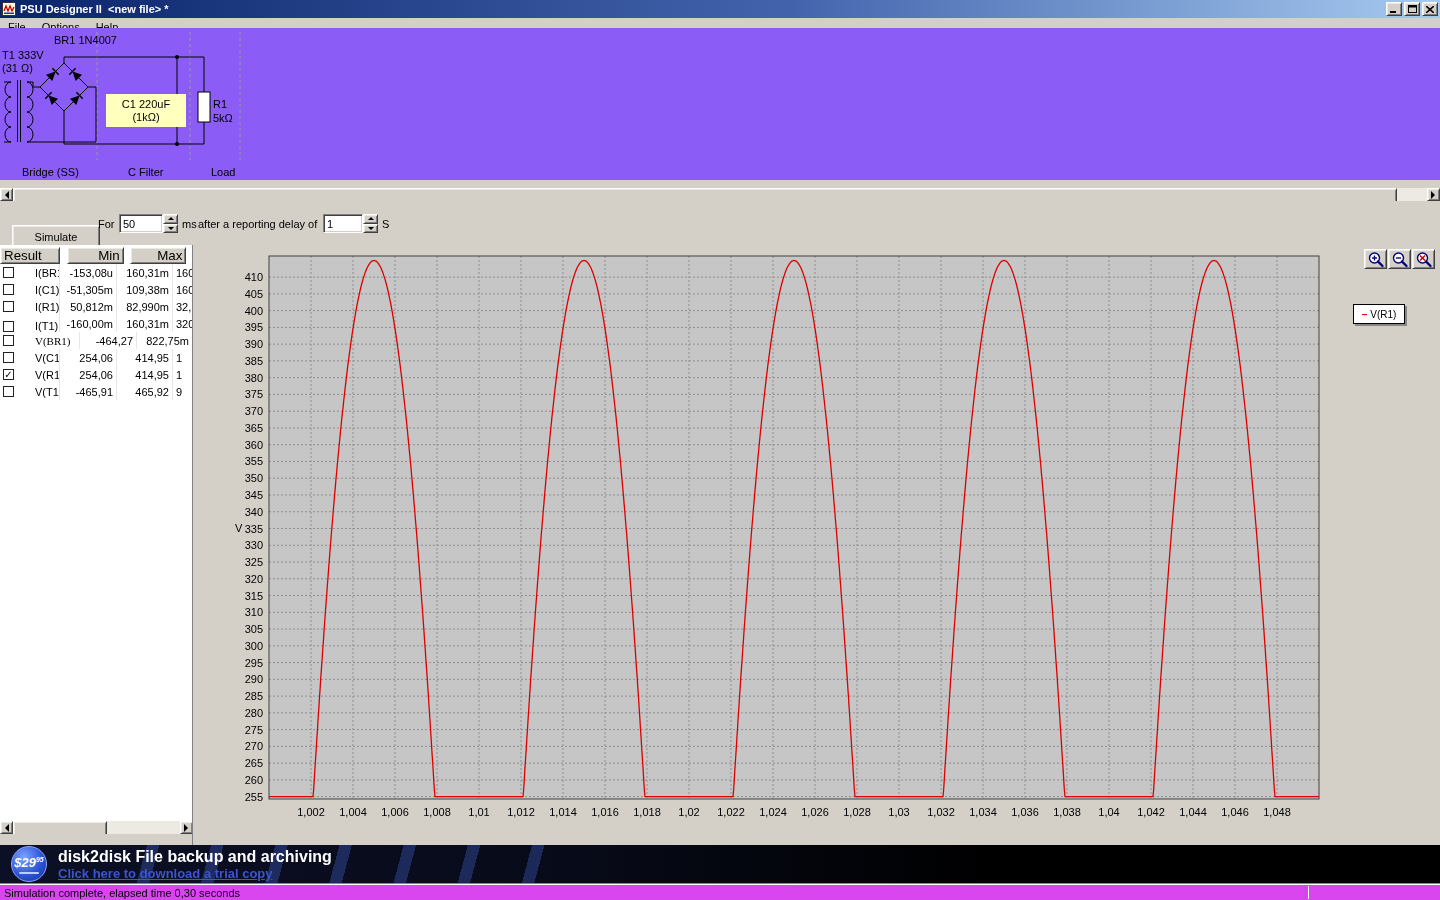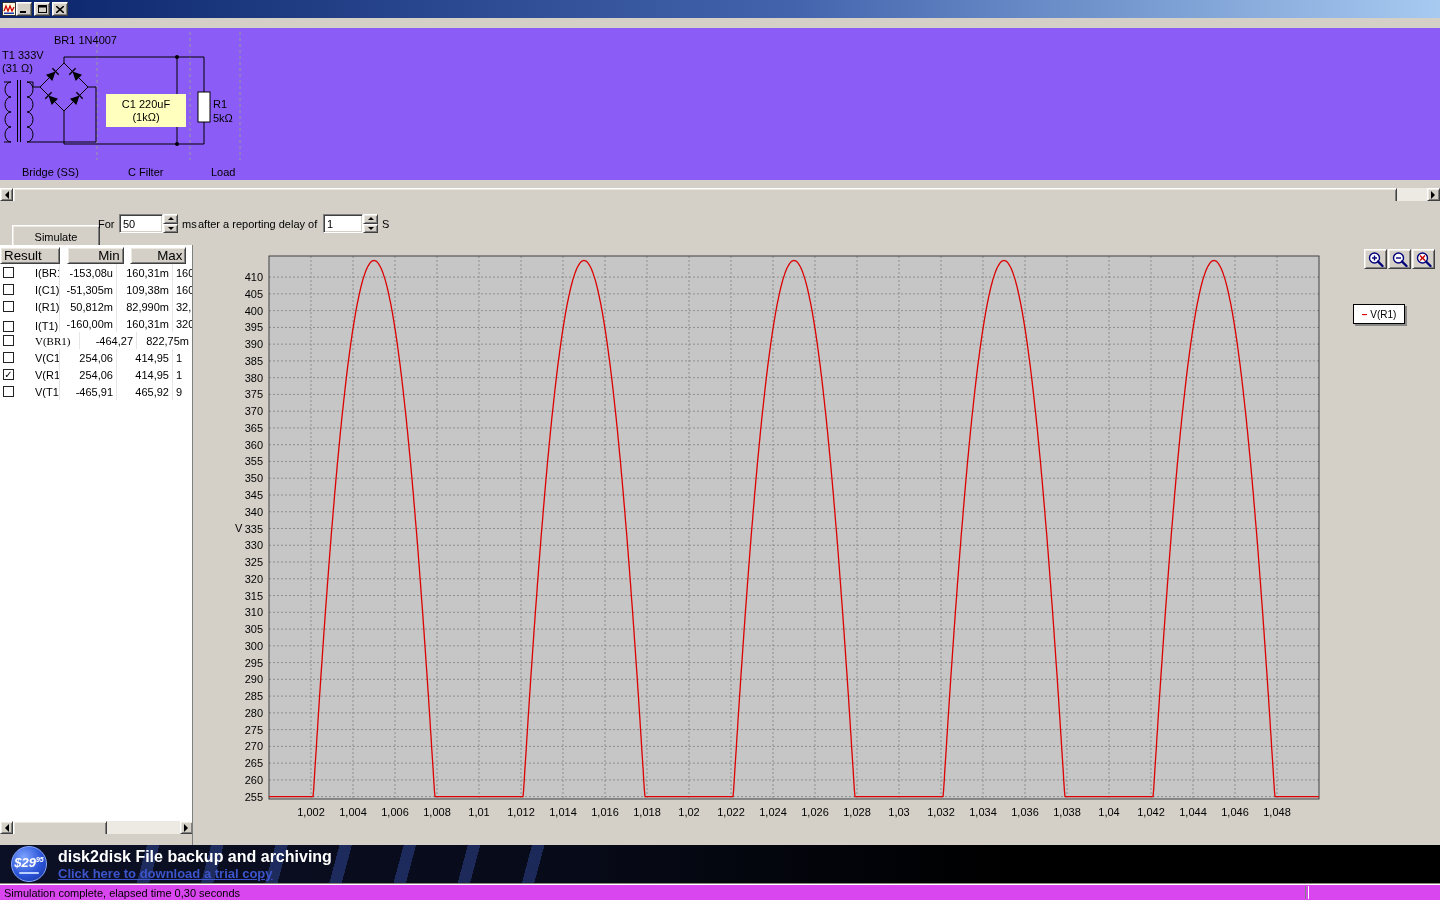--- a/index.html
+++ b/index.html
@@ -93,20 +93,21 @@
 <div id="app">
 
   <div class="titlebar">
     <span class="app-icon">
       <svg width="14" height="14">
           <rect x="0.5" y="0.5" width="13" height="13" fill="#fffbe0" stroke="#333"></rect>
       <polyline points="2,9 4,4 6,9 8,4 10,9 12,5" fill="none" stroke="#c00" stroke-width="1.3"></polyline>
       <rect x="2" y="10.5" width="10" height="1.5" fill="#1a3ab0"></rect>
         </svg>
     </span>
+    <span class="title-text">PSU Designer II  &lt;new file&gt; *</span>
     <span class="win-btns">
       <button class="raised win-btn">
         <svg width="8" height="7">
             <rect x="0" y="5" width="6" height="2" fill="#000"></rect>
           </svg>
       </button>
       <button class="raised win-btn">
         <svg width="9" height="8">
             <rect x="0.5" y="0.5" width="8" height="7" fill="none" stroke="#000"></rect>
             <rect x="0.5" y="0.5" width="8" height="2" fill="#000"></rect>
@@ -114,20 +115,25 @@
       </button>
       <button class="raised win-btn">
         <svg width="8" height="7">
             <line x1="0" y1="0" x2="8" y2="7" stroke="#000" stroke-width="1.6"></line>
             <line x1="8" y1="0" x2="0" y2="7" stroke="#000" stroke-width="1.6"></line>
           </svg>
       </button>
     </span>
   </div>
 
+  <div class="menubar" id="menubar">
+      <div class="menu-item">File</div>
+      <div class="menu-item">Options</div>
+      <div class="menu-item">Help</div>
+    </div>
 
   <div class="schematic">
     <svg id="schematic-svg" width="1440" height="152">
         <line x1="97" y1="4" x2="97" y2="132" stroke="#999" stroke-dasharray="3 3"></line>
         <line x1="190" y1="4" x2="190" y2="132" stroke="#999" stroke-dasharray="3 3"></line>
         <line x1="240" y1="4" x2="240" y2="132" stroke="#999" stroke-dasharray="3 3"></line>
         <line x1="4" y1="54" x2="11" y2="54" stroke="#000" stroke-width="1"></line>
         <line x1="4" y1="114" x2="11" y2="114" stroke="#000" stroke-width="1"></line>
         <line x1="27" y1="54" x2="33" y2="54" stroke="#000" stroke-width="1"></line>
         <line x1="33" y1="54" x2="33" y2="59" stroke="#000" stroke-width="1"></line>

